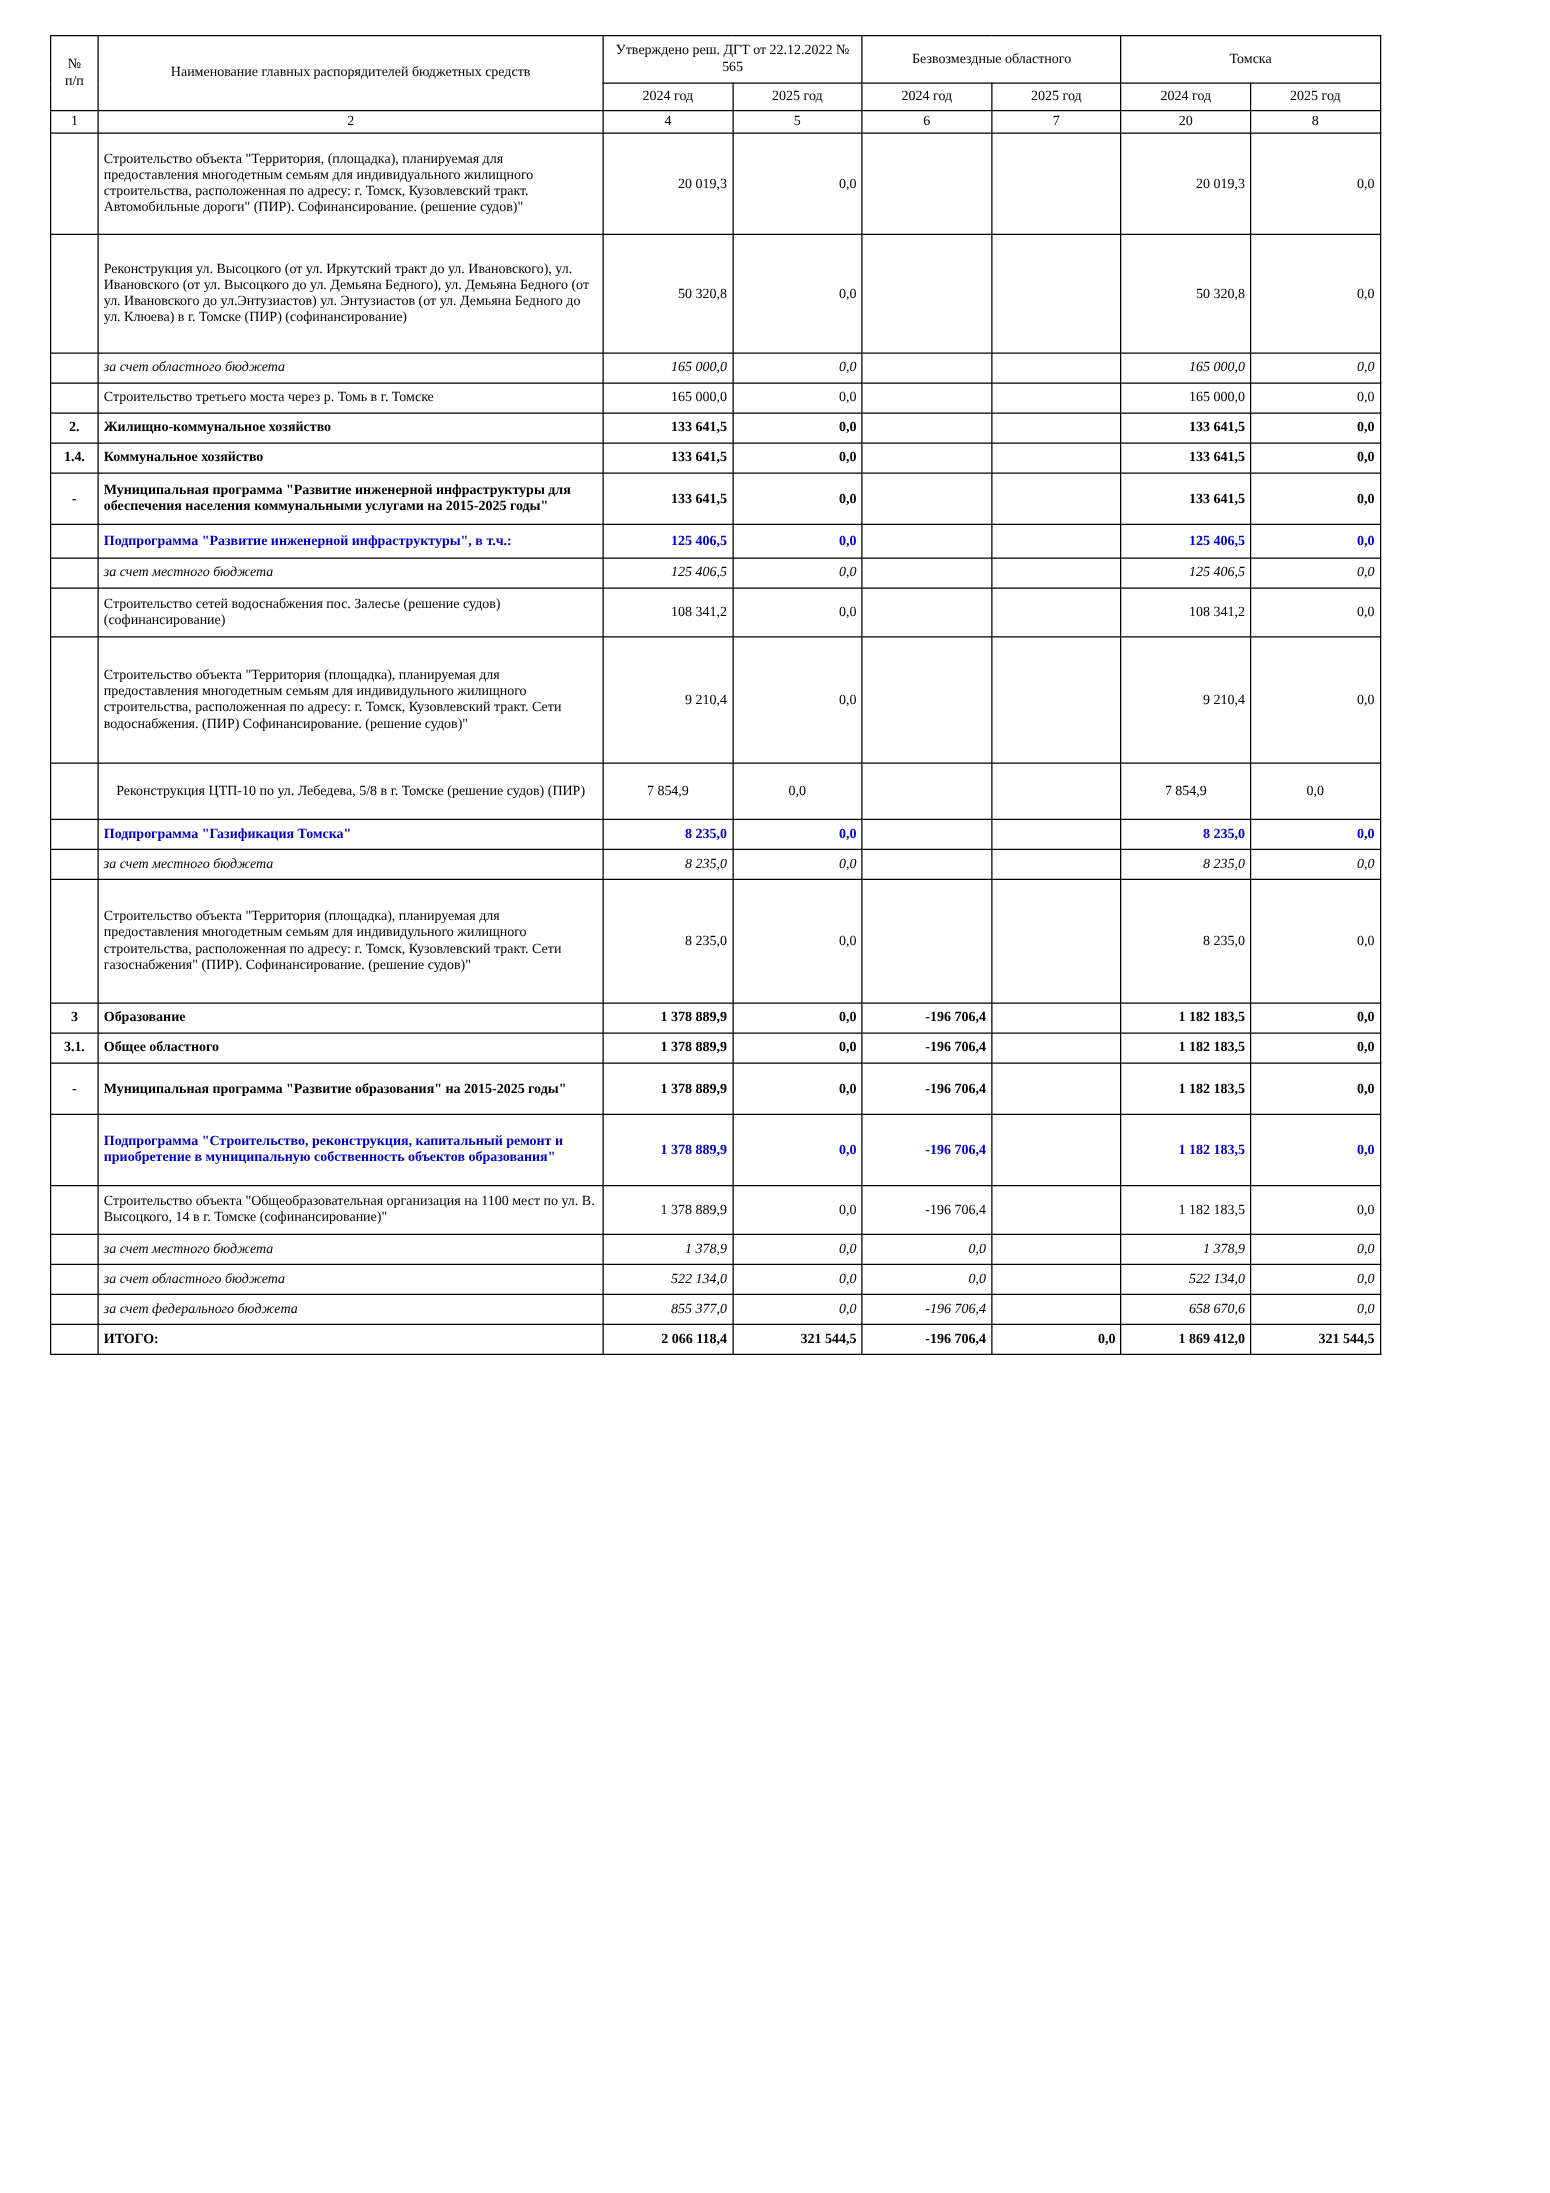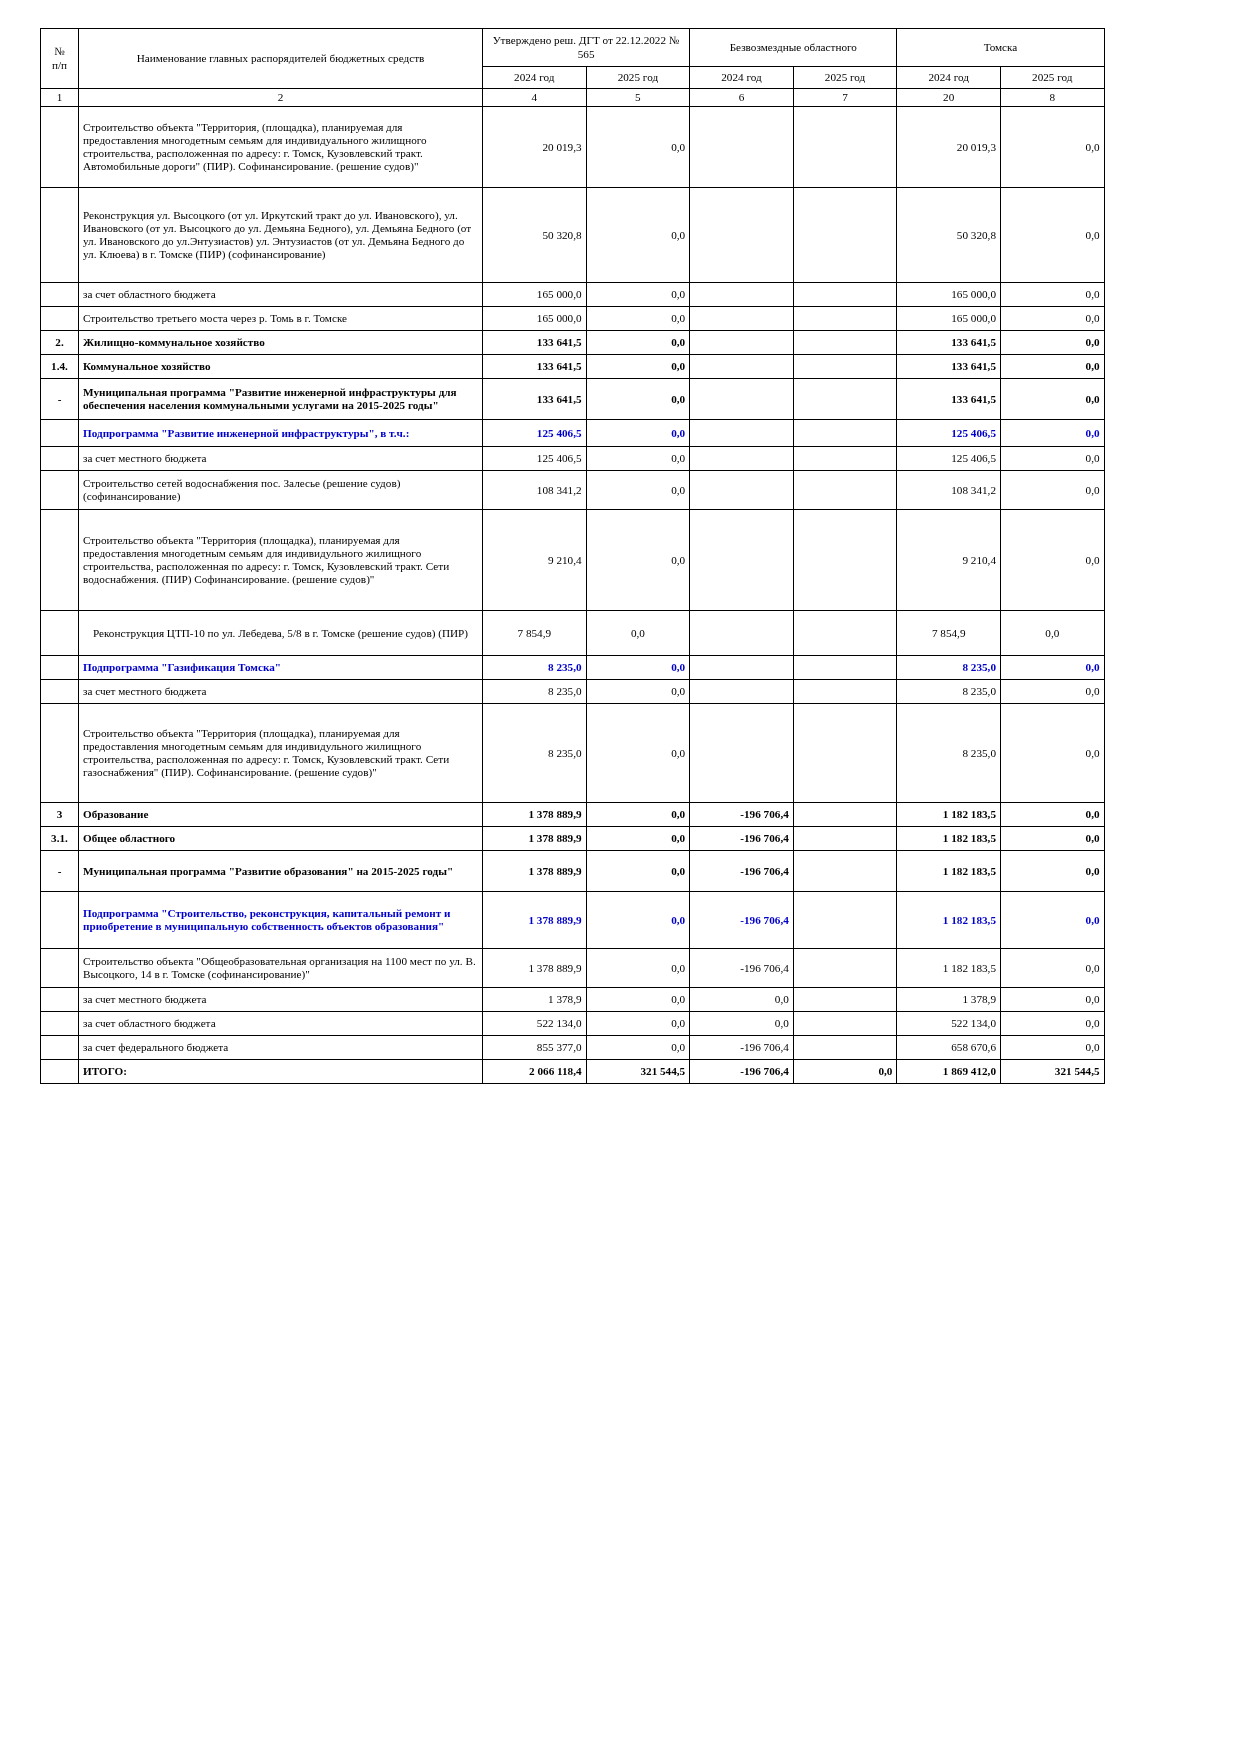--- a/index.html
+++ b/index.html
@@ -47,21 +47,21 @@
   }
   .hdr-top { height: 38px; }
   .hdr-year { height: 22px; font-size: 11px; }
   .hdr-idx { height: 16px; font-size: 11px; font-weight: bold; }
 
   td.name { text-align: left; vertical-align: top; padding-top: 3px; }
   td.num  { text-align: center; vertical-align: middle; font-weight: bold; }
   td.val  { text-align: right; vertical-align: middle; padding-right: 7px; white-space: nowrap; }
 
   tr.bold td { font-weight: bold; }
-  tr.italic td.name, tr.italic td.val { }
+  tr.italic td.name, tr.italic td.val { font-style: italic; }
   tr.blue td { color: #0000cc; font-weight: bold; }
   tr.blue td.val { color: #0000cc; }
   .mid-name { vertical-align: middle; }
 
   tr.tall1 td { height: 76px; }
   tr.tall2 td { height: 90px; }
   tr.tall3 td { height: 22px; }
   tr.tall4 td { height: 36px; }
   tr.tall5 td { height: 96px; }
   tr.tall6 td { height: 40px; text-align: center; }

